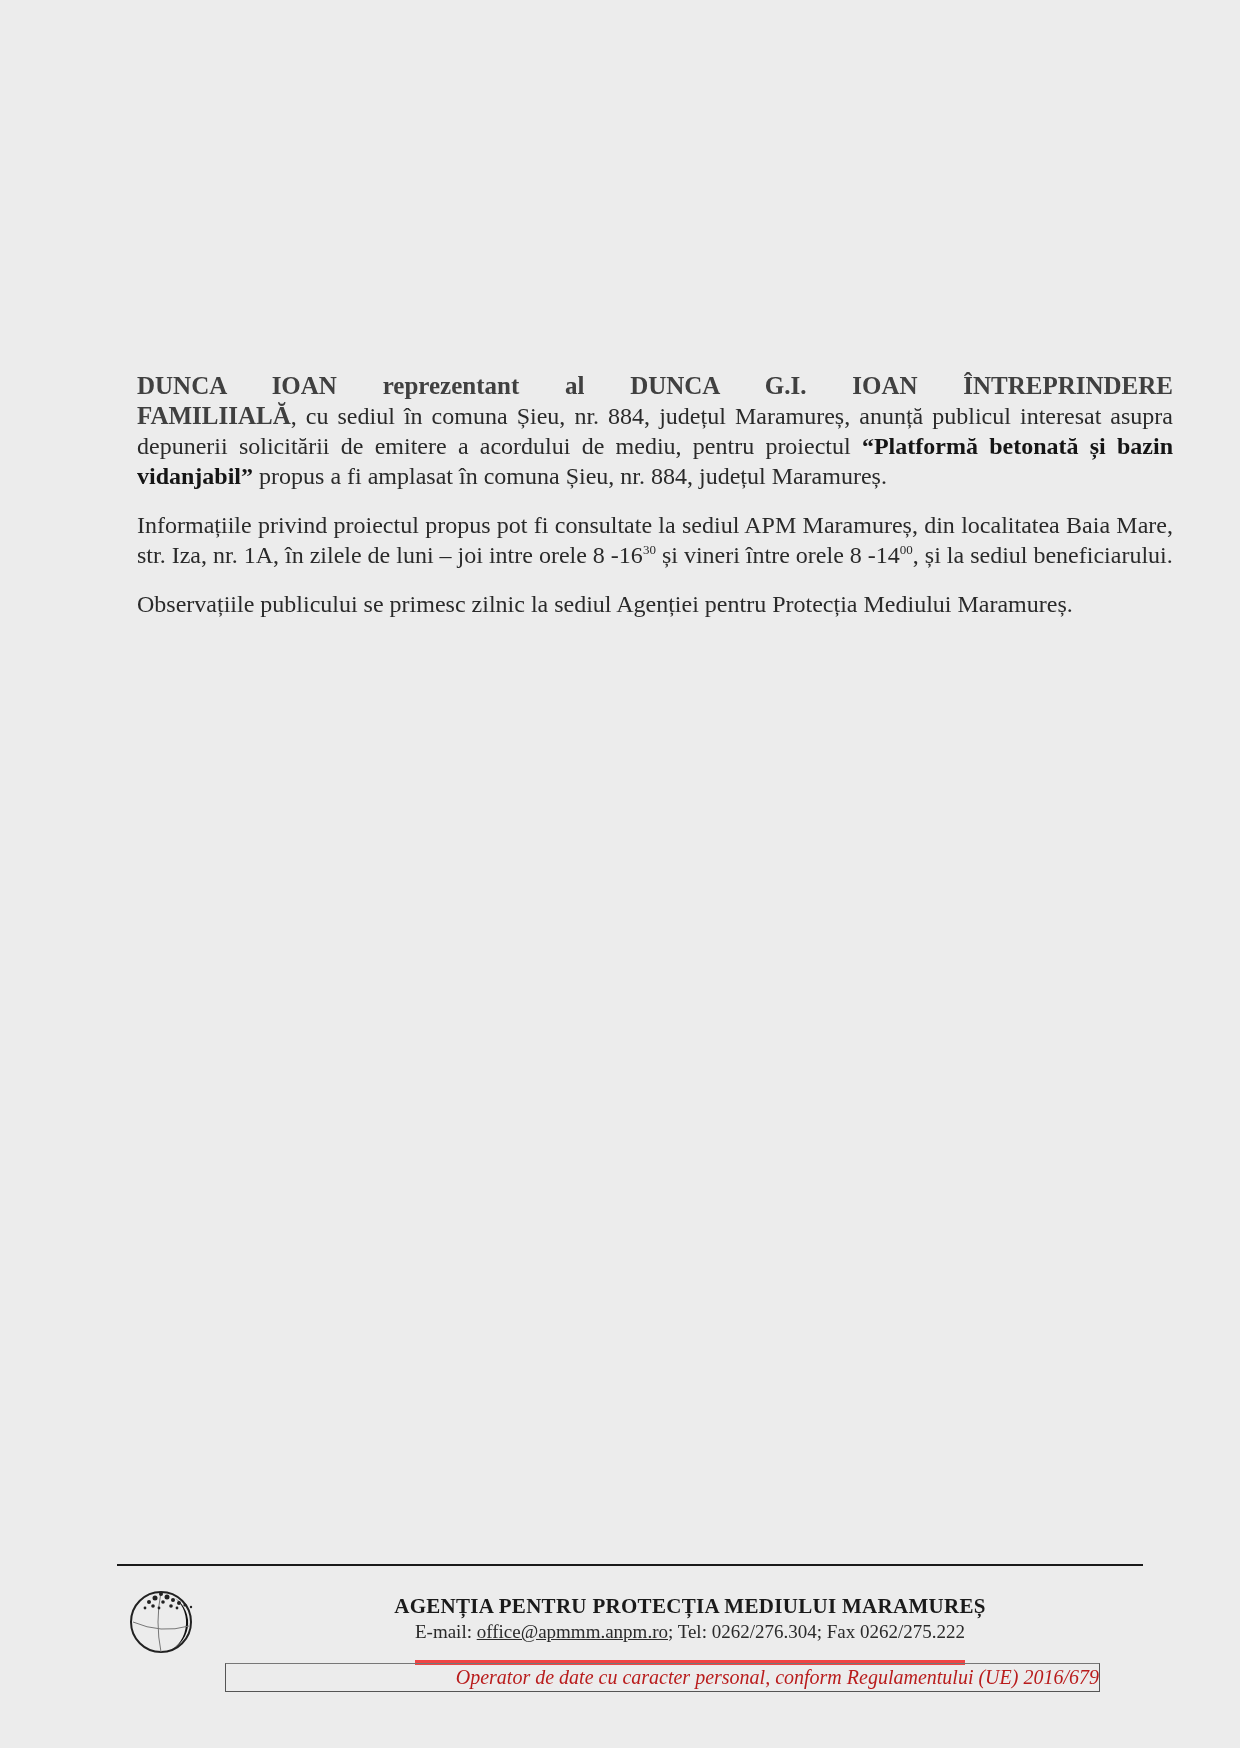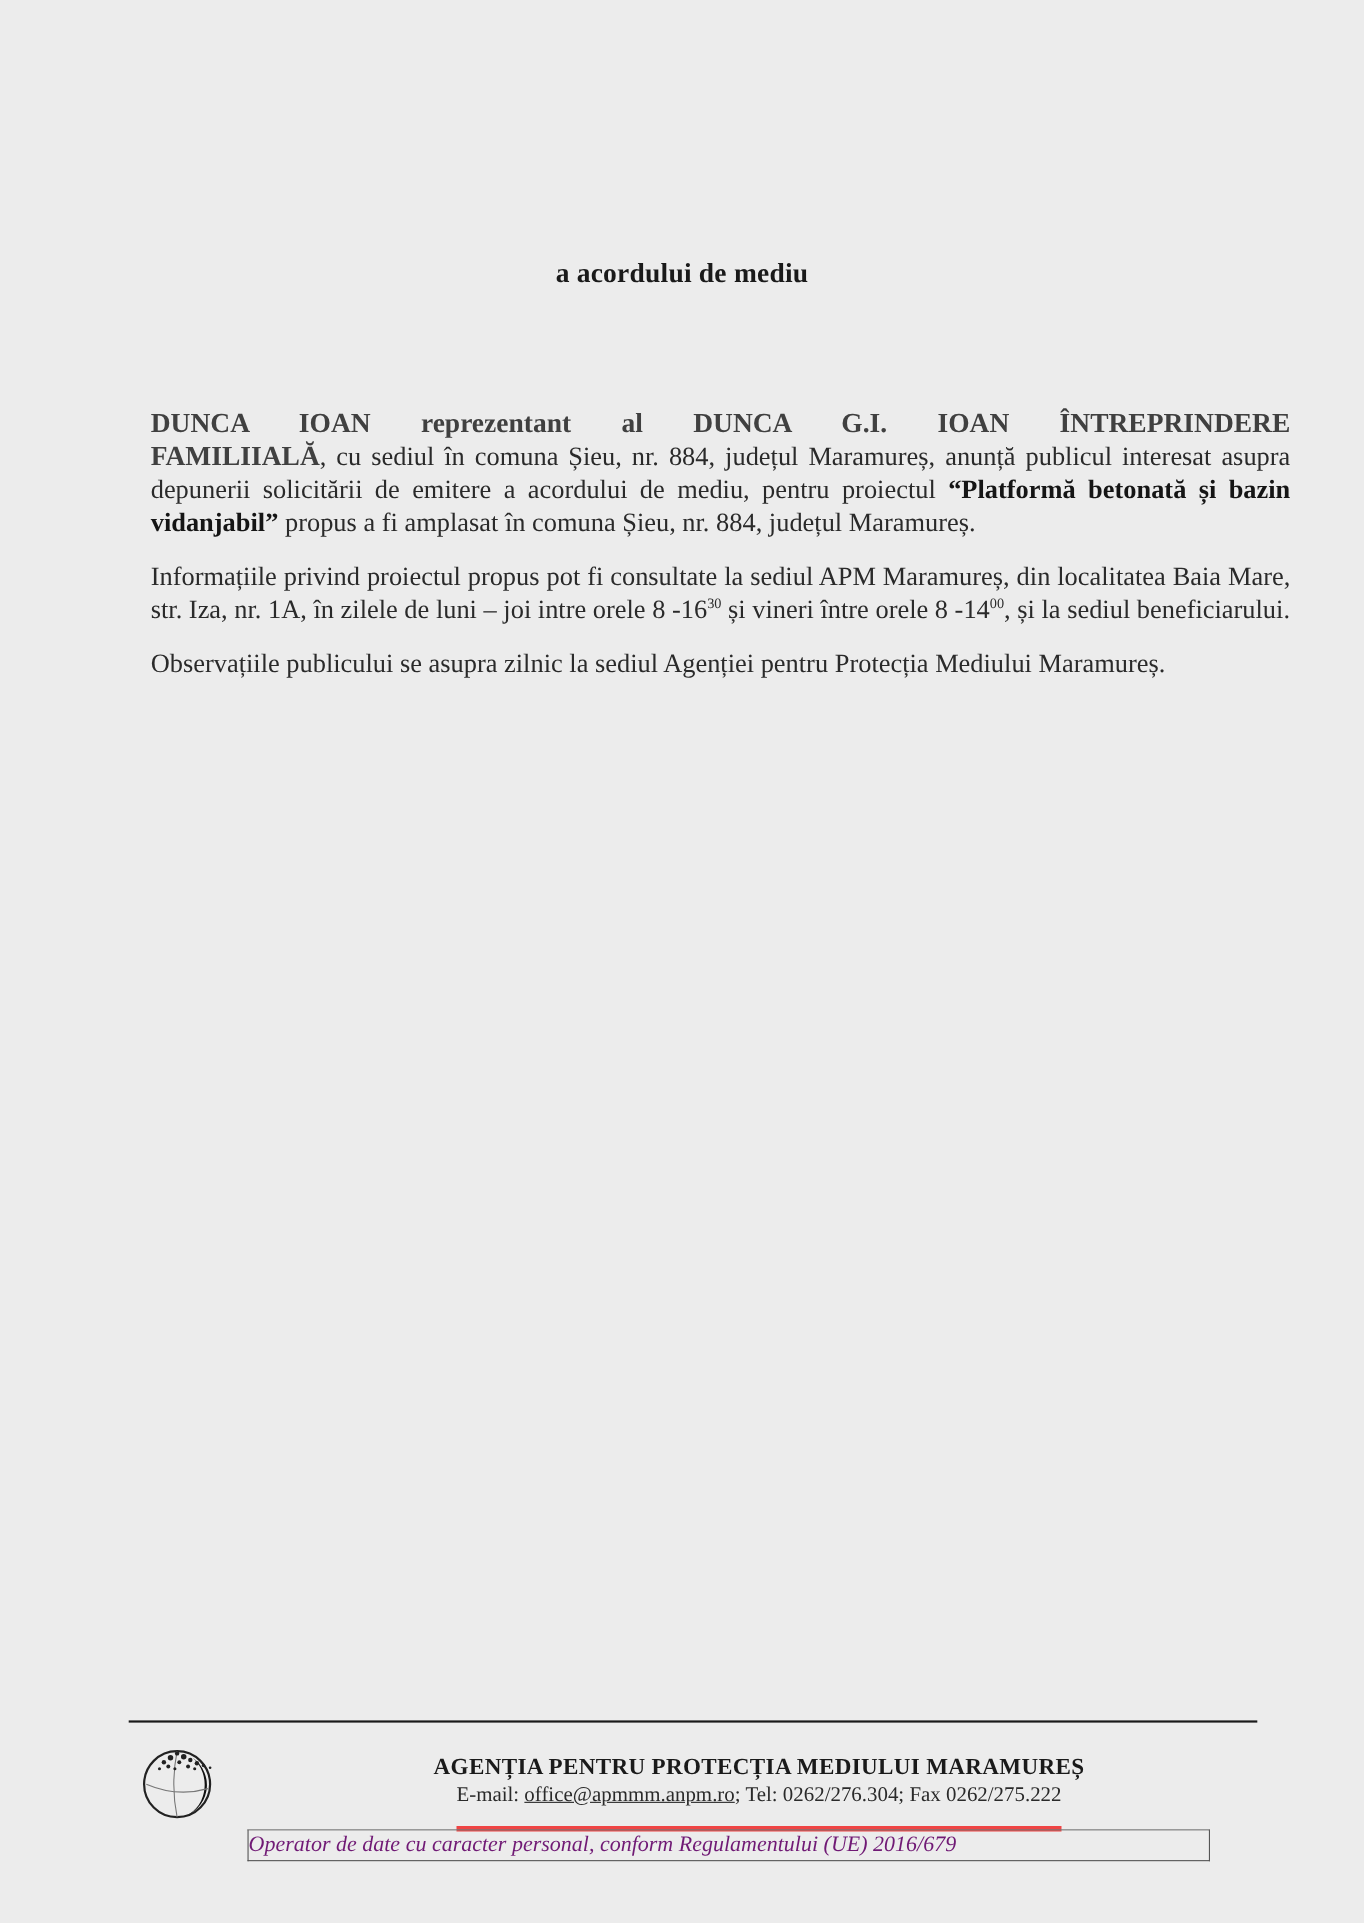--- a/index.html
+++ b/index.html
@@ -109,42 +109,41 @@
       padding-bottom: 16px;
     }
     .gdpr-box {
       position: absolute;
       top: 1663px;
       left: 225px;
       width: 873px;
       height: 27px;
       border: 1px solid #555;
       border-top: 1px solid #777;
-      text-align: left;
+      text-align: right;
       font-style: italic;
       font-size: 20px;
       line-height: 27px;
-      color: #701a75;
+      color: #b91c1c;
     }
   </style>
 </head>
 <body>
 
 <div class="title-block">
-  <p class="title-line second">a acordului de mediu</p>
 </div>
 
 <div class="body-text">
   <p>
     <span class="company-head justify-line">DUNCA IOAN reprezentant al DUNCA G.I. IOAN ÎNTREPRINDERE</span><span class="company-head">FAMILIIALĂ</span><span>, cu sediul în comuna Șieu, nr. 884, județul Maramureș, anunță publicul interesat asupra depunerii solicitării de emitere a acordului de mediu, pentru proiectul </span><span class="bold">“Platformă betonată și bazin vidanjabil”</span><span> propus a fi amplasat în comuna Șieu, nr. 884, județul Maramureș.</span>
   </p>
   <p>
     <span>Informațiile privind proiectul propus pot fi consultate la sediul APM Maramureș, din localitatea Baia Mare, str. Iza, nr. 1A, în zilele de luni – joi intre orele 8 -16</span><sup>30</sup><span> și vineri între orele 8 -14</span><sup>00</sup><span>, și la sediul beneficiarului.</span>
   </p>
-  <p>Observațiile publicului se asupra zilnic la sediul Agenției pentru Protecția Mediului Maramureș.</p>
+  <p>Observațiile publicului se primesc zilnic la sediul Agenției pentru Protecția Mediului Maramureș.</p>
 </div>
 
 <div class="footer-rule"></div>
 
 <div class="footer-logo">
   <svg width="82" height="82" viewBox="0 0 82 82">
     <circle cx="36" cy="44" r="30" fill="none" stroke="#222" stroke-width="2"></circle>
     <path d="M50 20 A30 30 0 0 1 40 74 A26 30 0 0 0 50 20 Z" fill="#111"></path>
     <path d="M8 44 Q36 56 64 48" fill="none" stroke="#777" stroke-width="1"></path>
     <path d="M36 14 Q30 44 36 74" fill="none" stroke="#777" stroke-width="1"></path>

